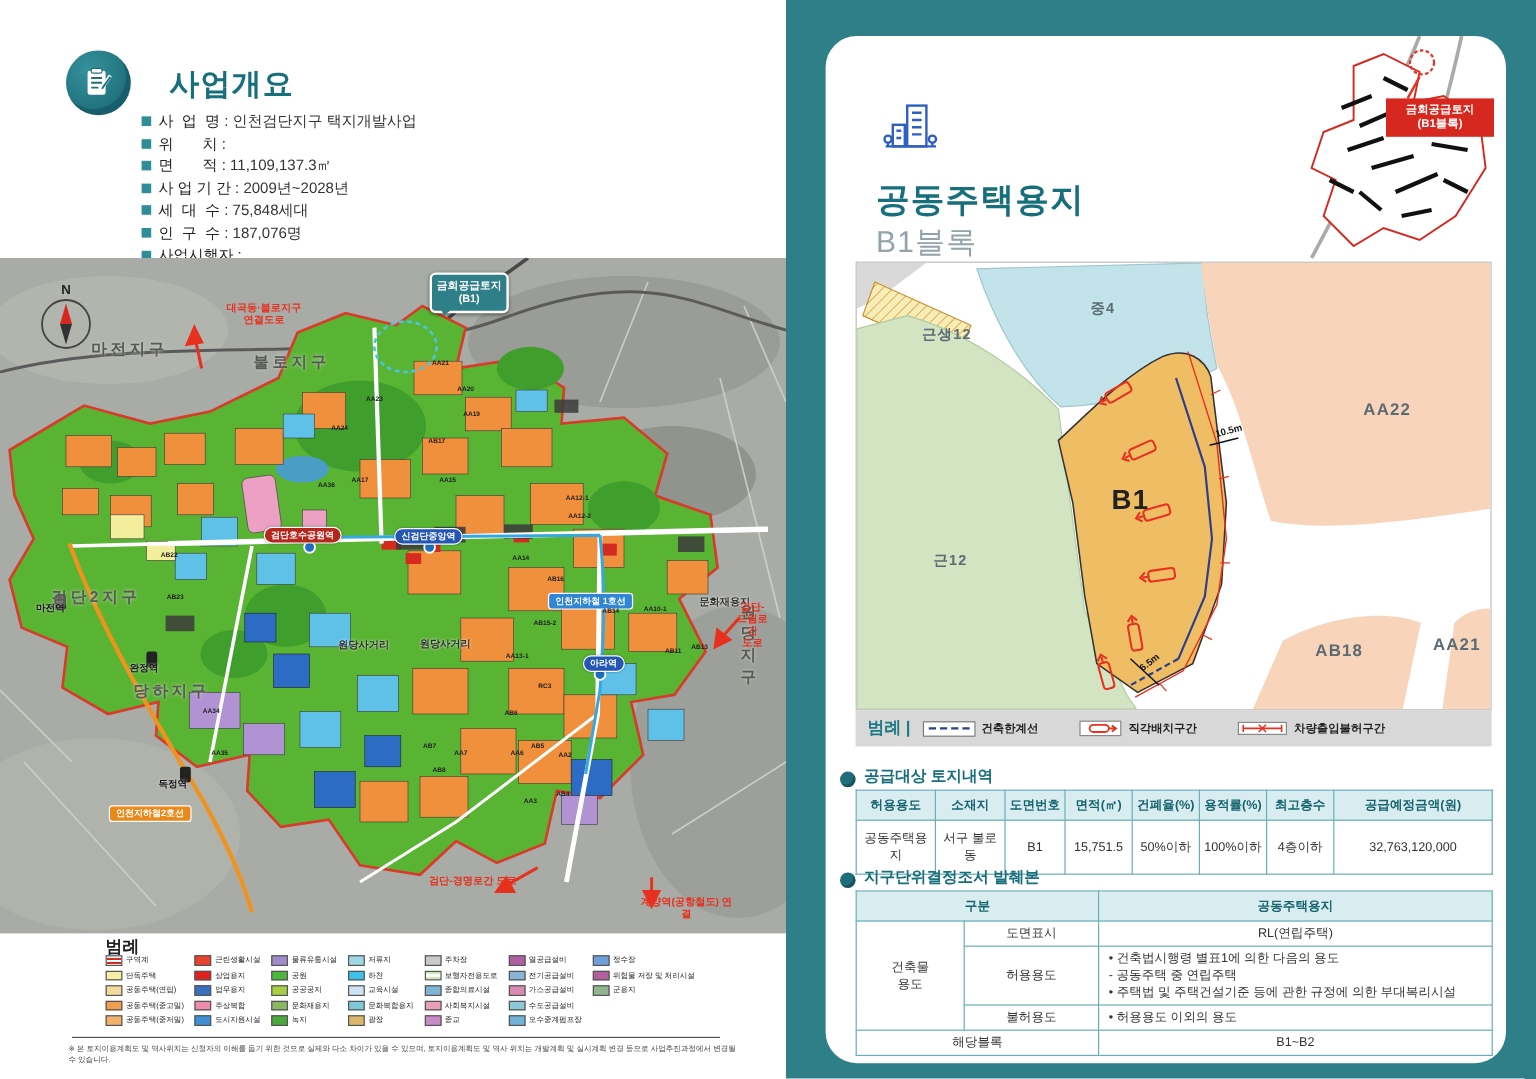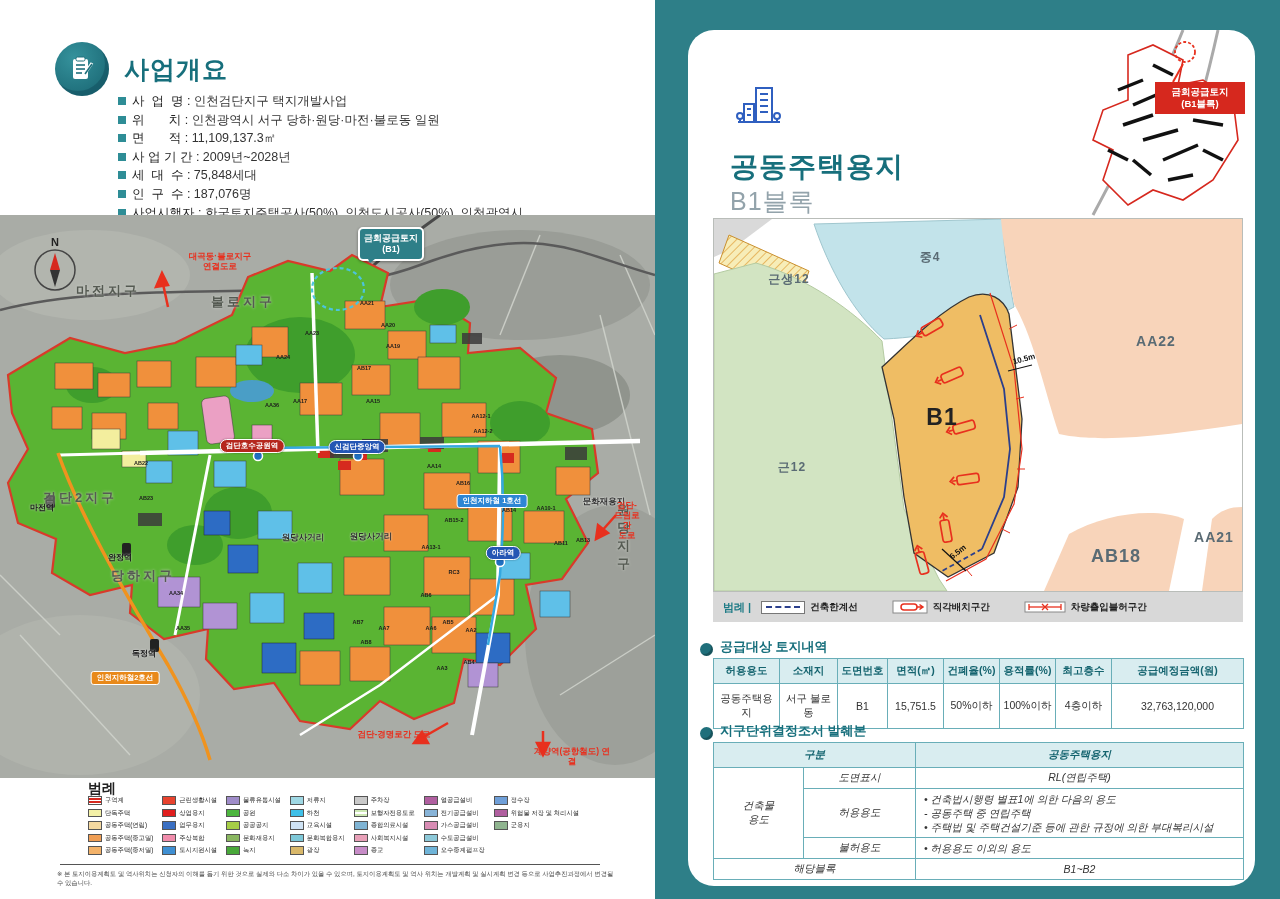--- a/index.html
+++ b/index.html
@@ -1,21 +1,21 @@
 <!DOCTYPE html>
 <html><head>
 <meta charset="utf-8">
 <style>
   html,body{margin:0;padding:0;background:#fff;}
   *{box-sizing:border-box;font-family:"Liberation Sans","DejaVu Sans",sans-serif;}
   #stage{position:relative;width:1280px;height:899px;overflow:hidden;background:#fff;}
 
   
   .left-page{position:absolute;left:0;top:0;width:655px;height:899px;background:#fff;}
-  .ov-head{position:absolute;left:55px;top:42px;display:flex;align-items:center;gap:15px;}
+  .ov-head{position:absolute;left:55px;top:42px;display:flex;align-items:center;gap:32px;}
   .ov-icon{width:54px;height:54px;border-radius:50%;
     background:radial-gradient(circle at 35% 30%,#35929c,#1f6f7b 70%);
     display:flex;align-items:center;justify-content:center;box-shadow:inset -4px -5px 0 rgba(0,40,60,.25);}
   .ov-title{font-size:25px;font-weight:bold;color:#176f7c;letter-spacing:1px;}
   .ov-list{position:absolute;left:118px;top:92px;margin:0;padding:0;list-style:none;}
   .ov-list li{font-size:12.5px;color:#333;line-height:18.6px;display:flex;}
   .ov-list .sq{width:8px;height:8px;background:#2e8d96;margin:5px 6px 0 0;flex:none;}
   .ov-list .lab{color:#222;white-space:pre;}
   .ov-list .val{color:#333;}
 
@@ -65,21 +65,21 @@
     font-weight:bold;text-align:center;line-height:12px;padding:4px 0;white-space:pre-line;}
 
   .siteplan{position:absolute;left:25px;top:188px;width:530px;height:374px;border:1px solid #b9bdb9;background:#fff;}
   .spl{position:absolute;transform:translate(-50%,-50%);pointer-events:none;}
   .spl.area{font-size:12px;font-weight:bold;color:#5a6b74;letter-spacing:1px;}
   .spl.big{font-size:23px;font-weight:bold;color:#222;letter-spacing:1px;}
   .spl.dim{font-size:8px;font-weight:bold;color:#111;}
 
   .plan-legend{position:absolute;left:25px;top:562px;width:530px;height:30px;background:#d8d8d8;
     display:flex;align-items:center;gap:10px;padding:0 10px;}
-  .pl-title{font-size:11px;font-weight:bold;color:#1e7b86;text-align:right;}
+  .pl-title{font-size:14px;font-weight:bold;color:#1e7b86;text-align:right;}
   .pl-item{display:flex;align-items:center;gap:5px;}
   .pl-lab{font-size:9.5px;font-weight:bold;color:#222;}
   .pl-sw1{width:44px;height:13px;background:#fff;border:1px solid #777;display:flex;align-items:center;justify-content:center;}
   .pl-sw1 i{display:block;width:34px;border-top:2px dashed #2b3f8c;}
   .sec-title{position:absolute;display:flex;align-items:flex-end;gap:7px;}
   .sec-dot{width:13px;height:13px;border-radius:50%;background:#1f6f7b;box-shadow:inset -2px -2px 0 rgba(0,0,0,.25);}
   .sec-lab{font-size:13px;font-weight:bold;color:#176f7c;}
 
   table.t{border-collapse:collapse;position:absolute;left:25px;width:530px;table-layout:fixed;}
   table.t th,table.t td{border:1px solid #69aeb8;font-size:10.5px;color:#333;text-align:center;padding:3px 2px;}
@@ -115,21 +115,20 @@
         <li>
           <span class="sq"></span>
           <span class="lab">사  업  명</span>
           <span class="lab"> : </span>
           <span class="val">인천검단지구 택지개발사업</span>
         </li>
         <li>
           <span class="sq"></span>
           <span class="lab">위       치</span>
           <span class="lab"> : </span>
-          <span class="val">인천광역시 서구 당하·원당·마전·불로동 일원</span>
         </li>
         <li>
           <span class="sq"></span>
           <span class="lab">면       적</span>
           <span class="lab"> : </span>
           <span class="val">11,109,137.3㎡</span>
         </li>
         <li>
           <span class="sq"></span>
           <span class="lab">사 업 기 간</span>
@@ -145,21 +144,20 @@
         <li>
           <span class="sq"></span>
           <span class="lab">인  구  수</span>
           <span class="lab"> : </span>
           <span class="val">187,076명</span>
         </li>
         <li>
           <span class="sq"></span>
           <span class="lab">사업시행자</span>
           <span class="lab"> : </span>
-          <span class="val">한국토지주택공사(50%), 인천도시공사(50%), 인천광역시</span>
         </li>
       </ul>
 
     <div class="map-wrap">
       <svg width="655" height="563" viewBox="0 0 655 563">
 
         <rect width="655" height="563" fill="#a9aca6"></rect>
         <ellipse cx="520" cy="70" rx="130" ry="55" fill="#9a9d97"></ellipse>
         <ellipse cx="90" cy="60" rx="100" ry="45" fill="#b2b5ae"></ellipse>
         <ellipse cx="615" cy="420" rx="90" ry="130" fill="#9da09a"></ellipse>
@@ -629,25 +627,25 @@
           <use href="#parr" transform="translate(238,156) rotate(-24)"></use>
           <use href="#parr" transform="translate(250,208) rotate(-16)"></use>
           <use href="#parr" transform="translate(254,260) rotate(-8)"></use>
           <use href="#parr" transform="translate(232,312) rotate(80)"></use>
           <use href="#parr" transform="translate(208,344) rotate(75)"></use>
 
           <line x1="294" y1="152" x2="318" y2="146" stroke="#111" stroke-width="1.2"></line>
           <line x1="228" y1="330" x2="252" y2="352" stroke="#111" stroke-width="1.2"></line>
         </svg>
         <div class="spl area" style="left:47px;top:60px;margin-left:28px;">근생12</div>
-        <div class="spl area" style="left:216px;top:38px;">중4</div>
+        <div class="spl area" style="left:205px;top:38px;">중4</div>
         <div class="spl area" style="left:442px;top:122px;font-size:14px;">AA22</div>
         <div class="spl area" style="left:78px;top:248px;">근12</div>
         <div class="spl big" style="left:228px;top:198px;">B1</div>
-        <div class="spl area" style="left:402px;top:337px;font-size:18px;">AB18</div>
+        <div class="spl area" style="left:402px;top:323px;font-size:14px;">AB18</div>
         <div class="spl area" style="left:500px;top:318px;font-size:14px;">AA21</div>
         <div class="spl dim" style="left:310px;top:140px;transform:translate(-50%,-50%) rotate(-15deg);">10.5m</div>
         <div class="spl dim" style="left:244px;top:333px;transform:translate(-50%,-50%) rotate(-38deg);">6.5m</div>
       </div>
 
       <div class="plan-legend">
         <span class="pl-title">범례 |</span>
         <span class="pl-item">
           <span class="pl-sw1">
               <i></i>
@@ -712,21 +710,21 @@
               <td>4층이하</td>
               <td>32,763,120,000</td>
             </tr>
           </tbody>
       </table>
 
       <div class="sec-title" style="left:12px;top:692px;">
         <span class="sec-dot"></span>
         <span class="sec-lab">지구단위결정조서 발췌본</span>
       </div>
-      <table class="t" style="top:712px;font-style:italic;">
+      <table class="t" style="top:712px;">
         <colgroup>
             <col style="width:90px">
             <col style="width:112px">
             <col style="width:328px">
           </colgroup>
         <thead>
           <tr>
             <th colspan="2">구분</th>
             <th>공동주택용지</th>
           </tr>

